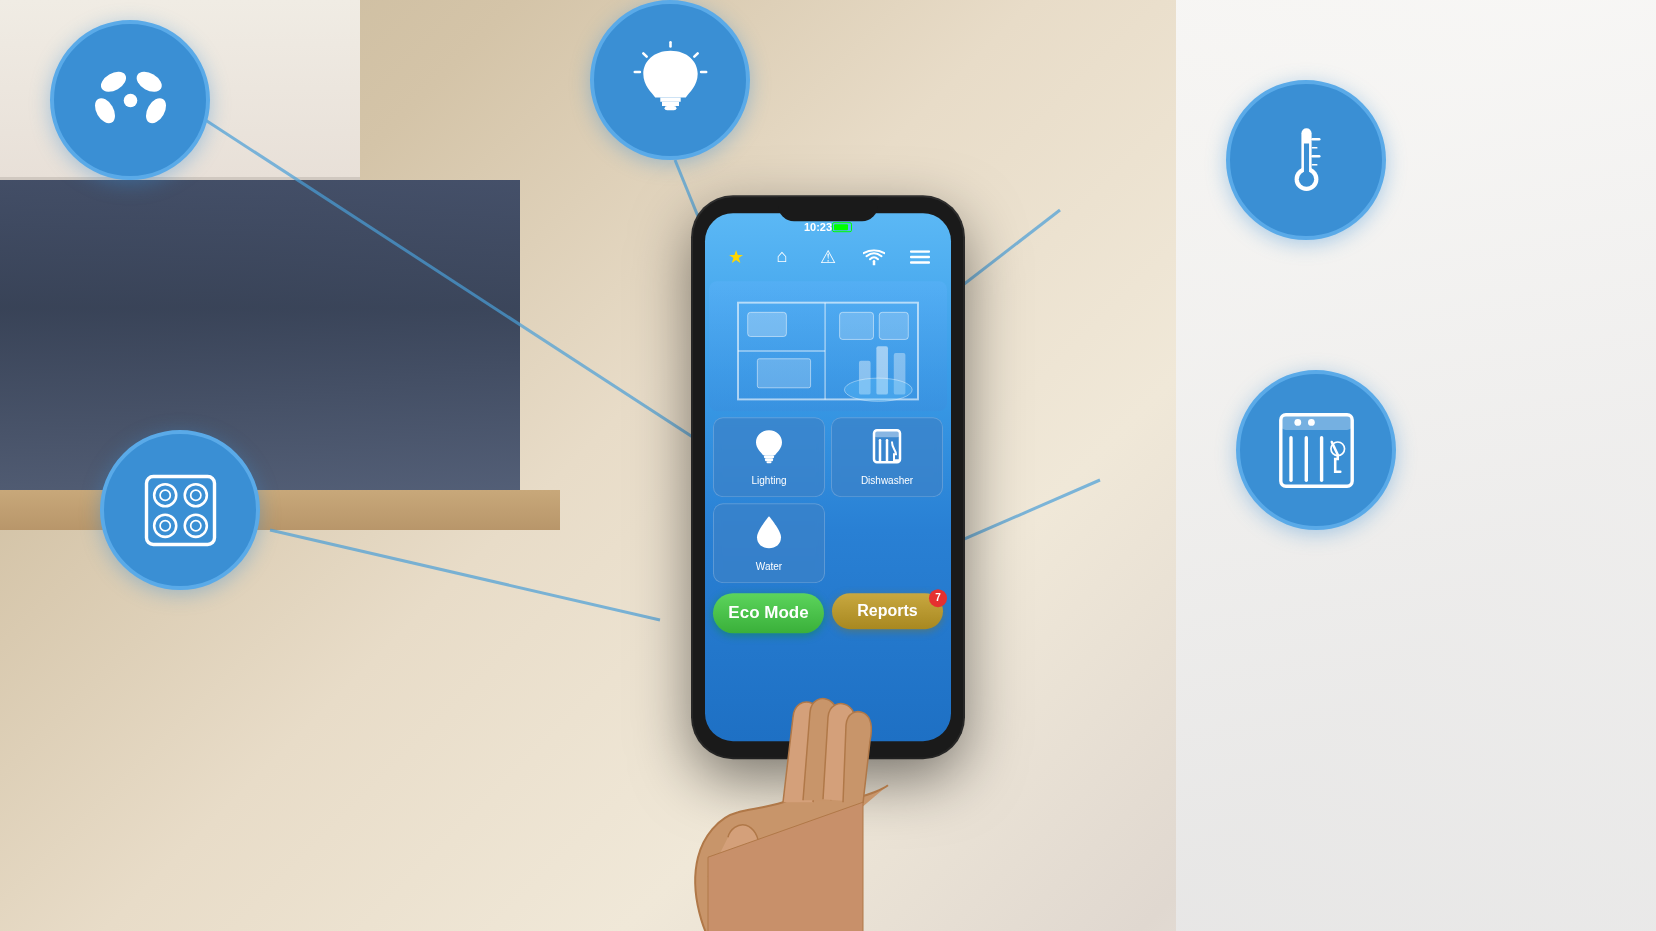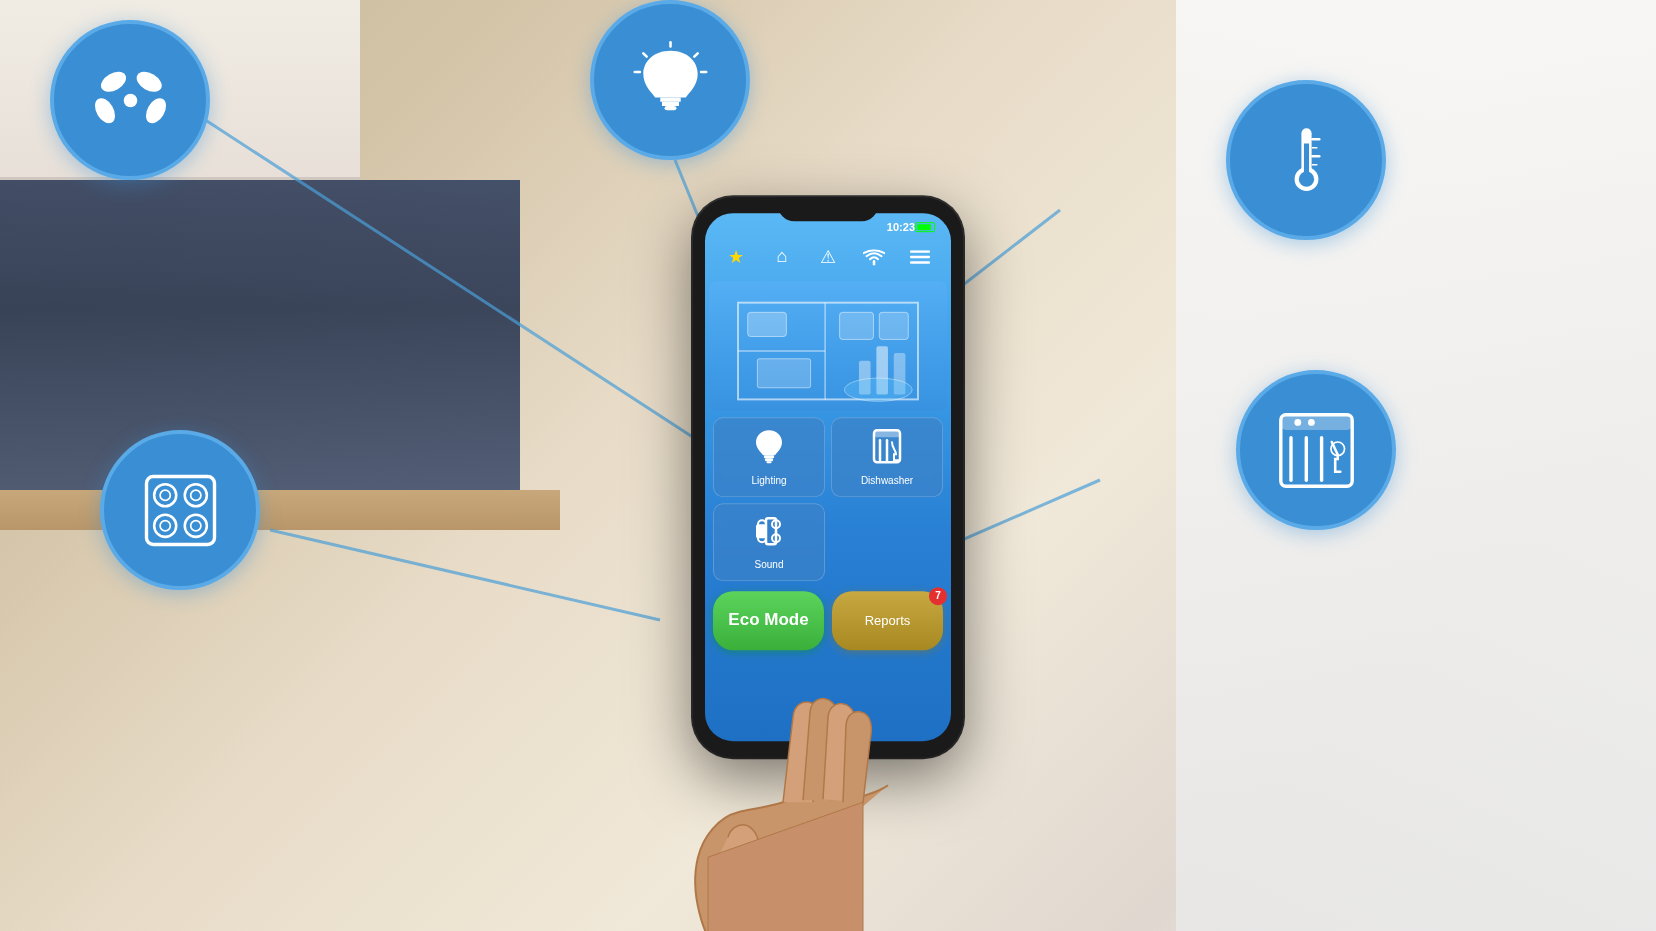--- a/index.html
+++ b/index.html
@@ -174,21 +174,21 @@
       height: 100%;
       border-radius: 28px;
       background: linear-gradient(180deg, #5bb8f5 0%, #3a9de8 30%, #2980d4 60%, #1e70c4 100%);
       overflow: hidden;
       position: relative;
     }
 
     
     .status-bar {
       display: flex;
-      justify-content: flex-end;
+      justify-content: center;
       align-items: center;
       padding: 8px 16px 4px;
       font-size: 11px;
       color: white;
       font-weight: 600;
     }
 
     .battery-indicator {
       width: 20px;
       height: 10px;
@@ -298,27 +298,27 @@
       box-shadow: 0 2px 8px rgba(0,150,0,0.4);
     }
 
     .btn-reports-wrapper {
       flex: 1;
       position: relative;
     }
 
     .btn-reports {
       width: 100%;
-      padding: 22px 0;
+      padding: 9px 0;
       background: linear-gradient(180deg, #c8a840 0%, #a88820 100%);
       border: none;
       border-radius: 20px;
       color: white;
-      font-size: 13px;
-      font-weight: 400;
+      font-size: 16px;
+      font-weight: 700;
       cursor: pointer;
       box-shadow: 0 2px 8px rgba(150,120,0,0.4);
     }
 
     .notification-badge {
       position: absolute;
       top: -4px;
       right: -4px;
       width: 18px;
       height: 18px;
@@ -511,35 +511,29 @@
               <rect x="2" y="2" width="26" height="7" rx="3" fill="white" opacity="0.4"></rect>
               <line x1="8" y1="12" x2="8" y2="32" stroke="white" stroke-width="2.5" stroke-linecap="round"></line>
               <line x1="15" y1="12" x2="15" y2="32" stroke="white" stroke-width="2.5" stroke-linecap="round"></line>
 
               <path d="M20 14 C20 20 24 22 24 26 L22 26 L22 32 L27 32" fill="none" stroke="white" stroke-width="2" stroke-linecap="round"></path>
             </svg>
           </div>
           <div class="app-tile-label">Dishwasher</div>
         </div>
 
-
         <div class="app-tile">
           <div class="app-tile-icon">
-            <svg width="34" height="34" viewBox="0 0 34 34" fill="white">
-              <rect x="4" y="10" width="10" height="14" rx="2" fill="white"></rect>
-              <rect x="14" y="4" width="10" height="26" rx="2" fill="none" stroke="white" stroke-width="2.5"></rect>
-
-              <circle cx="10" cy="10" r="4" fill="none" stroke="white" stroke-width="2"></circle>
-              <circle cx="24" cy="10" r="4" fill="none" stroke="white" stroke-width="2"></circle>
-              <circle cx="10" cy="24" r="4" fill="none" stroke="white" stroke-width="2"></circle>
-              <circle cx="24" cy="24" r="4" fill="none" stroke="white" stroke-width="2"></circle>
+            <svg width="28" height="36" viewBox="0 0 28 36" fill="white">
+              <path d="M14 2 C14 2 2 16 2 23 C2 30 7.5 34 14 34 C20.5 34 26 30 26 23 C26 16 14 2 14 2 Z"></path>
             </svg>
           </div>
-          <div class="app-tile-label">Sound</div>
+          <div class="app-tile-label">Water</div>
         </div>
+
 
       </div>
 
       <div class="bottom-buttons">
         <button class="btn-eco">Eco Mode</button>
         <div class="btn-reports-wrapper">
           <button class="btn-reports">Reports</button>
           <div class="notification-badge">7</div>
         </div>
       </div>

